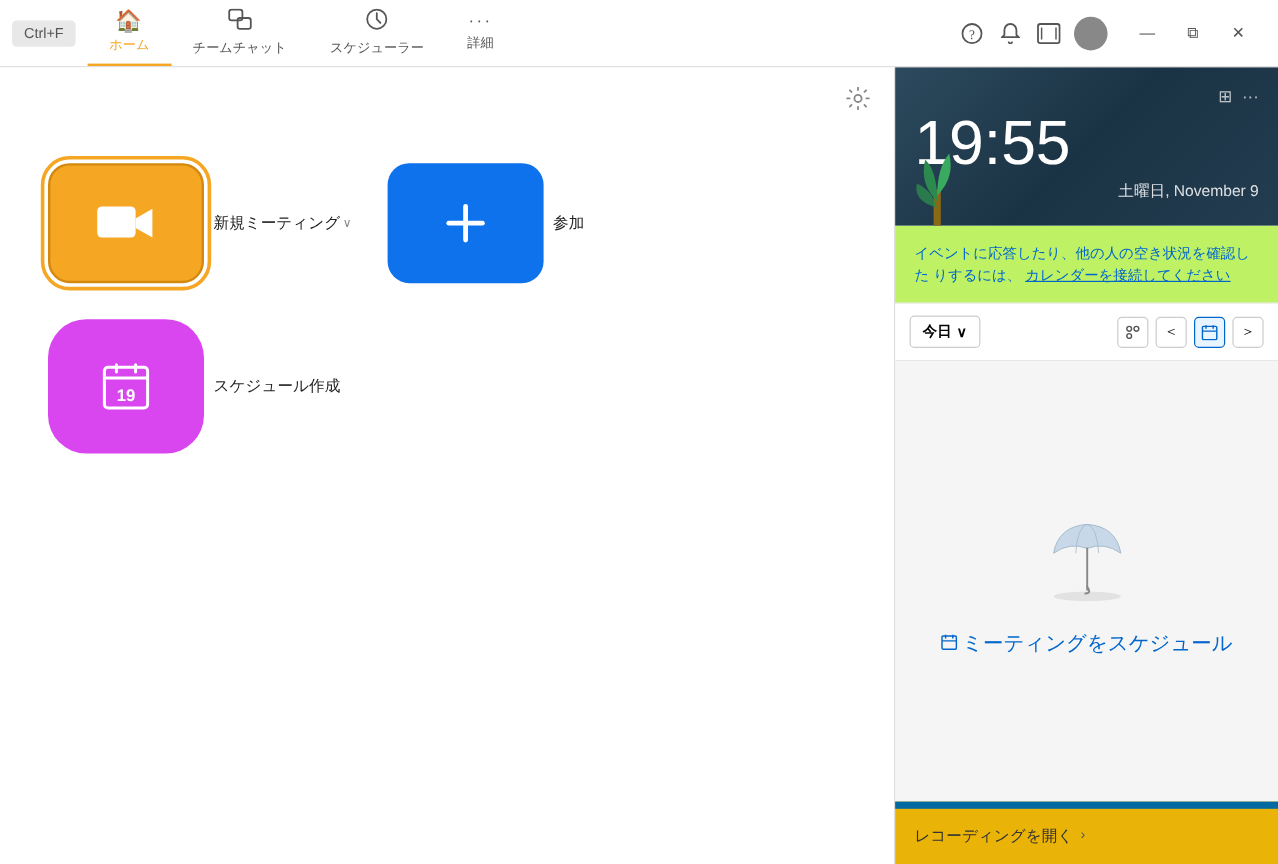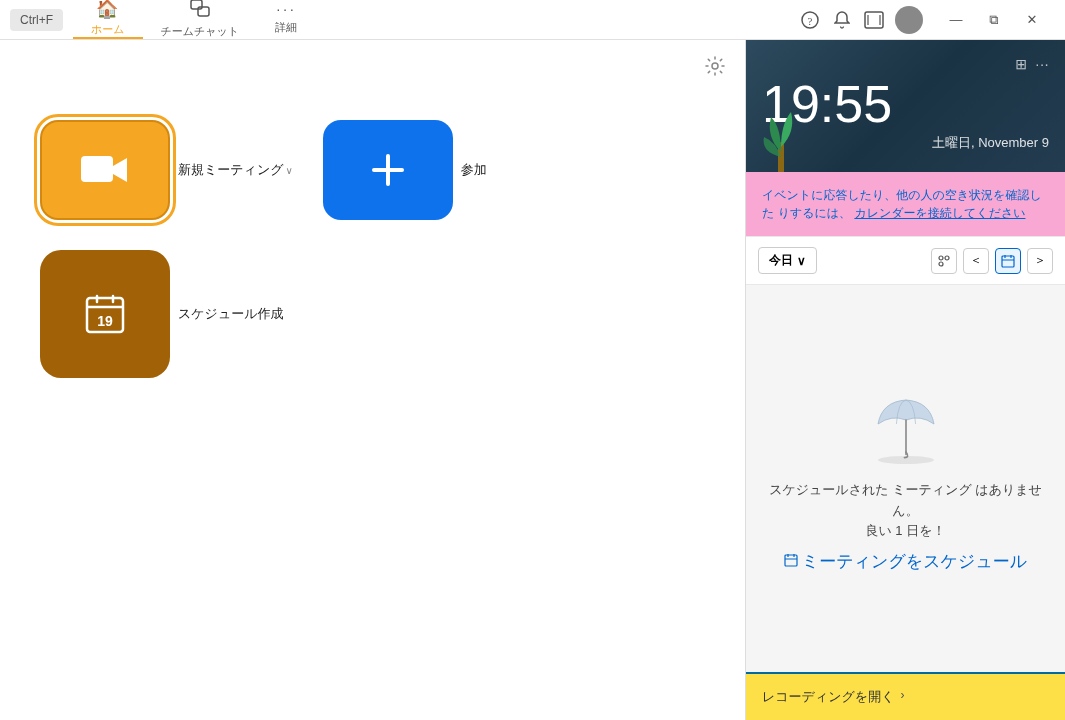--- a/index.html
+++ b/index.html
@@ -11,21 +11,21 @@
       overflow: hidden;
       display: flex;
       flex-direction: column;
     }
 
     
     .titlebar {
       display: flex;
       align-items: center;
       background: #fff;
-      height: 40px;
+      height: 56px;
       border-bottom: 1px solid #e0e0e0;
       padding: 0 0;
       position: relative;
     }
 
     .ctrl-f {
       background: #e8e8e8;
       padding: 4px 10px;
       font-size: 12px;
       color: #555;
@@ -213,21 +213,21 @@
     .plant-decoration {
       position: absolute;
       bottom: 0;
       left: 10px;
       width: 50px;
       height: 70px;
       overflow: hidden;
     }
 
     .calendar-connect-msg {
-      background: #f9a8d4;
+      background: #bef264;
       padding: 14px 16px;
       font-size: 12px;
       color: #0066cc;
       line-height: 1.5;
       border-bottom: 1px solid #e8e8e8;
     }
 
     .calendar-connect-msg a {
       color: #0066cc;
       text-decoration: underline;
@@ -315,22 +315,22 @@
       color: #0066cc;
       font-size: 17px;
       margin-top: 8px;
       cursor: pointer;
       display: flex;
       align-items: center;
       gap: 4px;
     }
 
     .recording-bar {
-      background: #fde047;
-      border-top: 2px solid #0369a1;
+      background: #eab308;
+      border-top: 6px solid #0369a1;
       padding: 14px 16px;
       font-size: 13px;
       color: #333;
       display: flex;
       align-items: flex-start;
       gap: 4px;
       cursor: pointer;
     }
 
     .recording-bar .chevron {
@@ -353,20 +353,29 @@
     <div class="nav-tab">
       <span class="nav-tab-icon">
         <svg width="20" height="18" viewBox="0 0 20 18" fill="none">
             <rect x="1" y="1" width="11" height="9" rx="2" fill="none" stroke="#555" stroke-width="1.5"></rect>
             <rect x="8" y="8" width="11" height="9" rx="2" fill="none" stroke="#555" stroke-width="1.5"></rect>
           </svg>
       </span>
       <span class="nav-tab-label">チームチャット</span>
     </div>
     <div class="nav-tab">
+      <span class="nav-tab-icon">
+        <svg width="18" height="18" viewBox="0 0 18 18" fill="none">
+            <circle cx="9" cy="9" r="8" fill="none" stroke="#555" stroke-width="1.5"></circle>
+            <path d="M9 4v5l3 3" stroke="#555" stroke-width="1.5" stroke-linecap="round"></path>
+          </svg>
+      </span>
+      <span class="nav-tab-label">スケジューラー</span>
+    </div>
+    <div class="nav-tab">
       <span class="nav-tab-icon" style="letter-spacing:2px;font-size:14px;color:#555;">···</span>
       <span class="nav-tab-label">詳細</span>
     </div>
   </div>
 
   <div class="titlebar-right">
     <div class="titlebar-icon">
       <svg width="18" height="18" viewBox="0 0 18 18" fill="none">
           <circle cx="9" cy="9" r="8" stroke="#555" stroke-width="1.5"></circle>
           <text x="9" y="13.5" text-anchor="middle" font-size="11" fill="#555" font-family="serif">?</text>
@@ -424,21 +433,21 @@
             <line x1="22" y1="8" x2="22" y2="36" stroke="white" stroke-width="4" stroke-linecap="round"></line>
             <line x1="8" y1="22" x2="36" y2="22" stroke="white" stroke-width="4" stroke-linecap="round"></line>
           </svg>
         </div>
         <div class="action-label">
           <span>参加</span>
         </div>
       </div>
 
       <div class="action-item">
-        <div style="width:130px;height:128px;background:#a16207;border-radius:21px;display:flex;align-items:center;justify-content:center;">
+        <div style="width:130px;height:112px;background:#d946ef;border-radius:32px;display:flex;align-items:center;justify-content:center;">
           <svg width="48" height="48" viewBox="0 0 48 48" fill="none">
             <rect x="6" y="8" width="36" height="34" rx="3" fill="none" stroke="white" stroke-width="2.5"></rect>
             <line x1="6" y1="17" x2="42" y2="17" stroke="white" stroke-width="2.5"></line>
             <line x1="16" y1="6" x2="16" y2="12" stroke="white" stroke-width="2.5" stroke-linecap="round"></line>
             <line x1="32" y1="6" x2="32" y2="12" stroke="white" stroke-width="2.5" stroke-linecap="round"></line>
             <text x="24" y="36" text-anchor="middle" font-size="14" fill="white" font-weight="bold" font-family="sans-serif">19</text>
           </svg>
         </div>
         <div class="action-label">
           <span>スケジュール作成</span>
@@ -509,24 +518,20 @@
         <ellipse cx="60" cy="95" rx="35" ry="5" fill="#d0d0d0" opacity="0.5"></ellipse>
 
         <path d="M60 20 Q30 22 25 50 Q42 38 60 45 Q78 38 95 50 Q90 22 60 20Z" fill="#c8d8e8" stroke="#a0b8cc" stroke-width="1"></path>
         <path d="M60 20 Q50 22 48 50" stroke="#a0b8cc" stroke-width="0.8"></path>
         <path d="M60 20 Q70 22 72 50" stroke="#a0b8cc" stroke-width="0.8"></path>
 
         <line x1="60" y1="45" x2="60" y2="88" stroke="#888" stroke-width="2" stroke-linecap="round"></line>
 
         <path d="M60 85 Q65 92 58 92" stroke="#888" stroke-width="2" fill="none" stroke-linecap="round"></path>
       </svg>
-      <div class="empty-msg">
-        <div>スケジュールされた ミーティング はありません。</div>
-        <div>良い 1 日を！</div>
-      </div>
       <div class="schedule-link">
         <span>
           <svg width="14" height="14" viewBox="0 0 14 14" fill="none">
               <rect x="1" y="2" width="12" height="11" rx="1" stroke="#0066cc" stroke-width="1.2" fill="none"></rect>
               <line x1="1" y1="6" x2="13" y2="6" stroke="#0066cc" stroke-width="1"></line>
               <line x1="4" y1="1" x2="4" y2="4" stroke="#0066cc" stroke-width="1.2"></line>
               <line x1="10" y1="1" x2="10" y2="4" stroke="#0066cc" stroke-width="1.2"></line>
             </svg>
         </span>
         <span>ミーティングをスケジュール</span>

